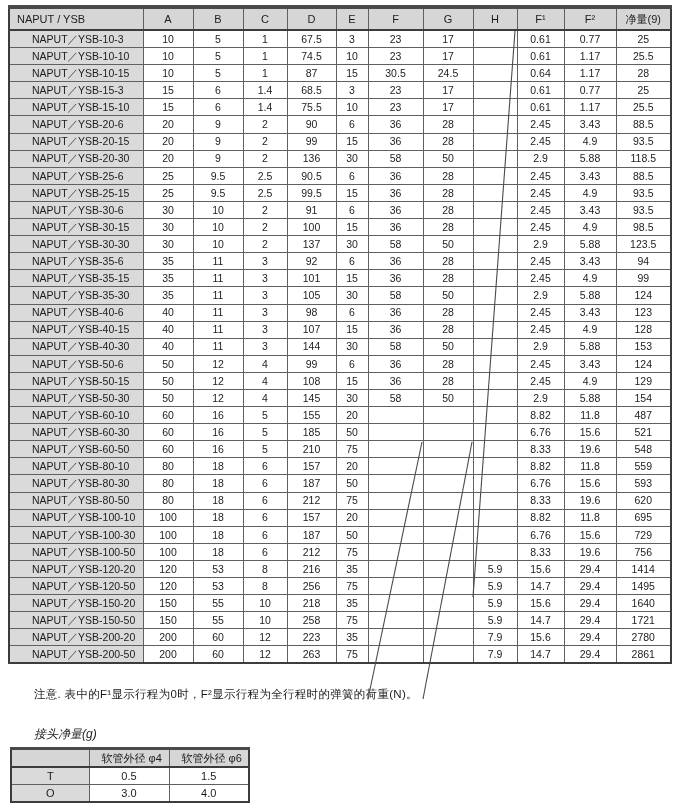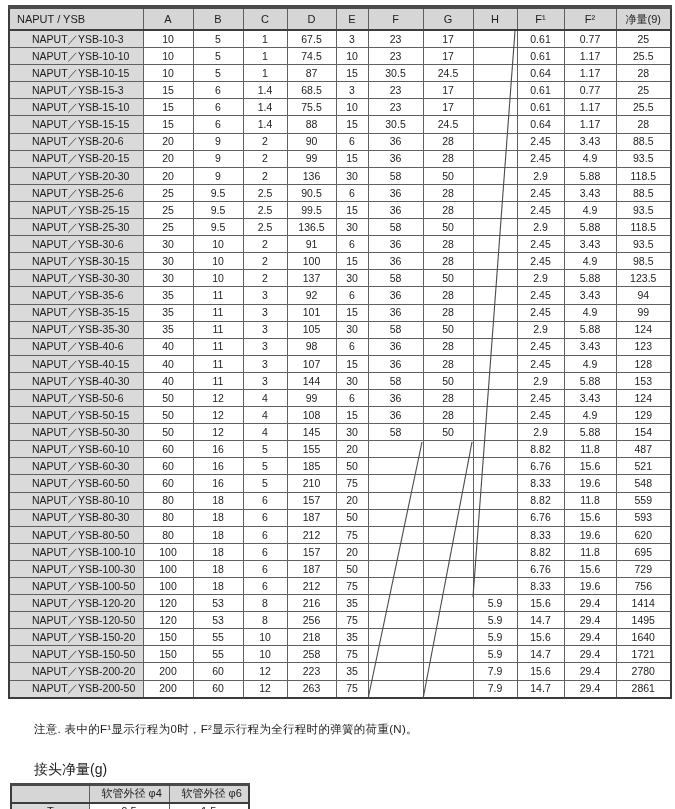--- a/index.html
+++ b/index.html
@@ -30,21 +30,21 @@
   table.main tbody td:first-child{
     background:#dadada;
     text-align:left;
     padding-left:22px;
   }
 
   .diag{position:absolute;left:0;top:0;pointer-events:none;}
 
   .note{margin:23px 0 0 34px;font-size:11.5px;letter-spacing:0.3px;}
 
-  .joint-title{margin:24px 8px 4px 34px;font-size:14px;}
+  .joint-title{margin:24px 8px 4px 34px;font-size:12px;font-style:italic;}
   table.joint{border-collapse:collapse;table-layout:fixed;margin-left:10px;width:238px;
     border:2px solid #3c3c3c;border-top:3px solid #4a4a4a;}
   table.joint th, table.joint td{
     border:1px solid #606060;
     font-size:11px;
     text-align:center;
     height:16px;
     line-height:1;
     padding:0 12px;
     white-space:nowrap;
@@ -154,34 +154,20 @@
             <td>75.5</td>
             <td>10</td>
             <td>23</td>
             <td>17</td>
             <td></td>
             <td>0.61</td>
             <td>1.17</td>
             <td>25.5</td>
           </tr>
           <tr>
-            <td>NAPUT／YSB-15-15</td>
-            <td>15</td>
-            <td>6</td>
-            <td>1.4</td>
-            <td>88</td>
-            <td>15</td>
-            <td>30.5</td>
-            <td>24.5</td>
-            <td></td>
-            <td>0.64</td>
-            <td>1.17</td>
-            <td>28</td>
-          </tr>
-          <tr>
             <td>NAPUT／YSB-20-6</td>
             <td>20</td>
             <td>9</td>
             <td>2</td>
             <td>90</td>
             <td>6</td>
             <td>36</td>
             <td>28</td>
             <td></td>
             <td>2.45</td>
@@ -236,34 +222,20 @@
             <td>9.5</td>
             <td>2.5</td>
             <td>99.5</td>
             <td>15</td>
             <td>36</td>
             <td>28</td>
             <td></td>
             <td>2.45</td>
             <td>4.9</td>
             <td>93.5</td>
-          </tr>
-          <tr>
-            <td>NAPUT／YSB-25-30</td>
-            <td>25</td>
-            <td>9.5</td>
-            <td>2.5</td>
-            <td>136.5</td>
-            <td>30</td>
-            <td>58</td>
-            <td>50</td>
-            <td></td>
-            <td>2.9</td>
-            <td>5.88</td>
-            <td>118.5</td>
           </tr>
           <tr>
             <td>NAPUT／YSB-30-6</td>
             <td>30</td>
             <td>10</td>
             <td>2</td>
             <td>91</td>
             <td>6</td>
             <td>36</td>
             <td>28</td>

